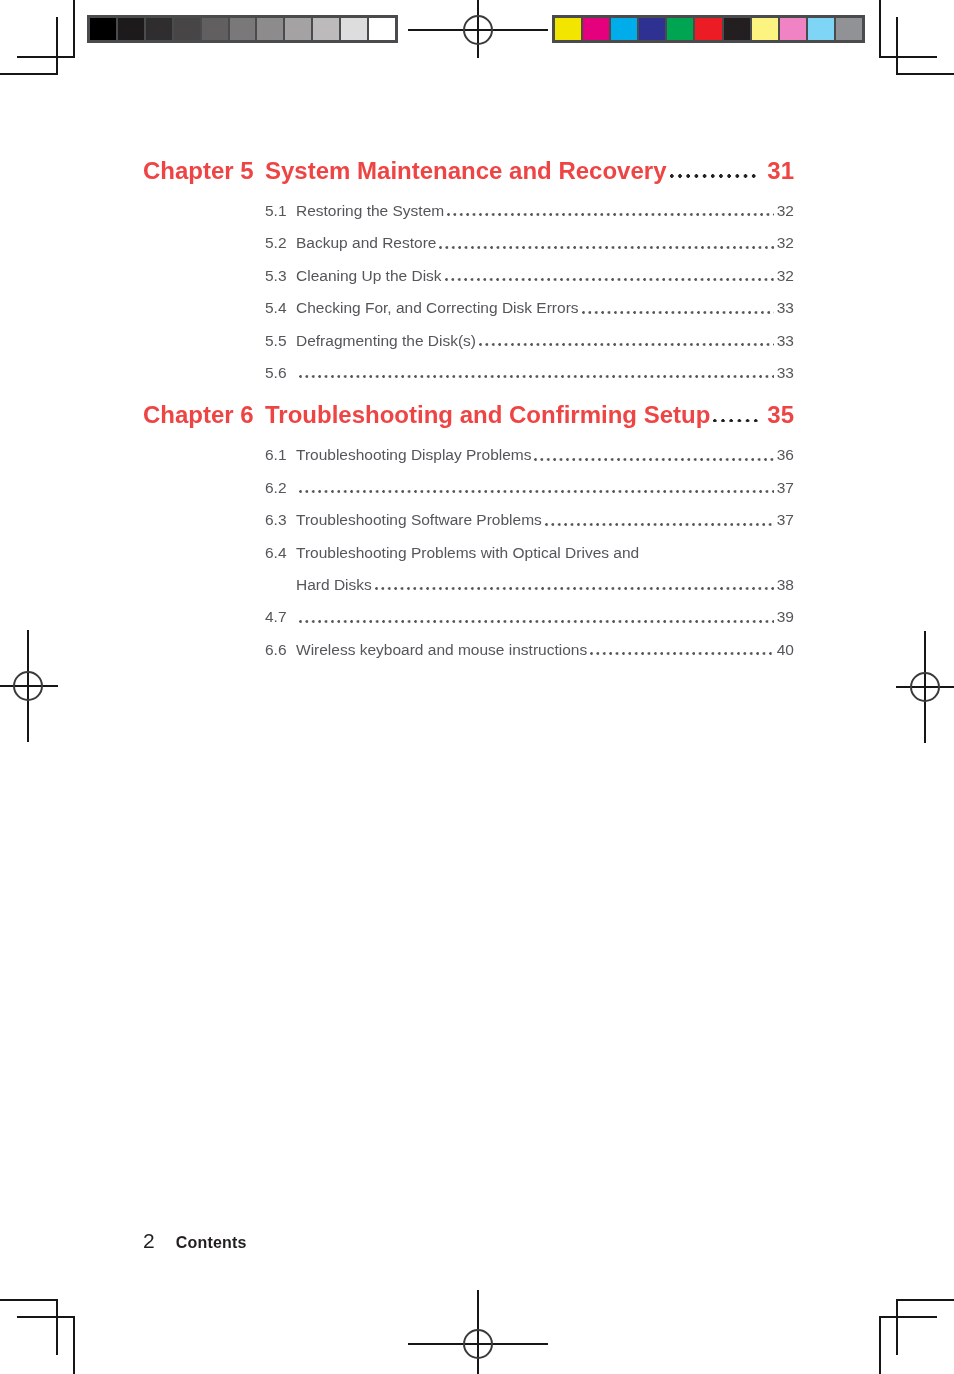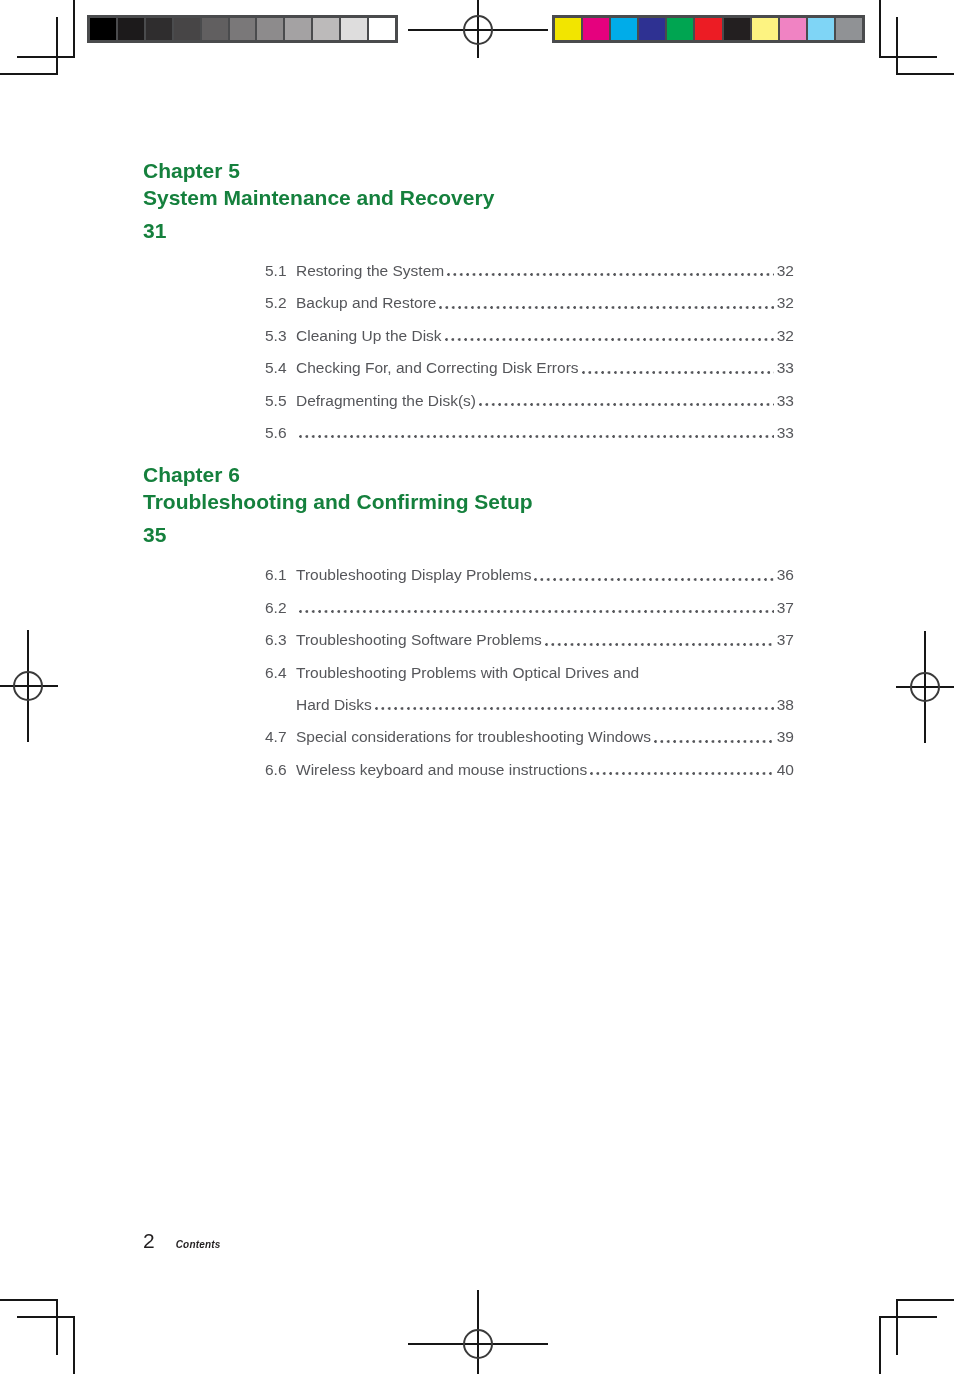--- a/index.html
+++ b/index.html
@@ -26,22 +26,22 @@
   }
   .calib-bar .swatch { flex:1; height:100%; }
   #grayscale-bar { left:87px;  width:311px; }
   #color-bar     { left:552px; width:313px; }
 
   
   .toc { position:absolute; left:143px; top:157px; width:651px; }
 
   .chapter-heading {
     display:flex; align-items:baseline;
-    font-weight:bold; font-size:21px; line-height:27px;
-    color:#15803d; white-space:nowrap;flex-direction:column;
+    font-weight:bold; font-size:24px; line-height:27px;
+    color:#ef4444; white-space:nowrap;
   }
   .chapter + .chapter .chapter-heading { margin-top:12px; }
   .chapter-heading .ch-label { width:122px; flex:none; }
   .chapter-heading .ch-title { flex:none; }
   .chapter .items { margin-top:11px; }
 
   .leader {
     flex:1; align-self:flex-end;
     background-repeat:repeat-x; background-position:left bottom;
   }
@@ -64,21 +64,21 @@
   }
   .toc-item .num { width:31px; flex:none; }
   .toc-item.cont { margin-left:153px;align-items:center; }
 
   
   .footer {
     position:absolute; left:143px; top:1229px;
     display:flex; align-items:baseline; color:#221f20;
   }
   .footer .footer-num { font-size:21px; }
-  .footer .footer-label { font-size:10px; font-weight:bold; margin-left:21px; letter-spacing:.2px;font-style:italic; }
+  .footer .footer-label { font-size:16px; font-weight:bold; margin-left:21px; letter-spacing:.2px; }
 </style>
 </head>
 <body>
 
 <div>
   <div class="mark" style="left:73px;top:0;width:2px;height:58px;"></div>
   <div class="mark" style="left:17px;top:56px;width:58px;height:2px;"></div>
   <div class="mark" style="left:56px;top:17px;width:2px;height:58px;"></div>
   <div class="mark" style="left:0;top:73px;width:58px;height:2px;"></div>
 </div>
@@ -226,21 +226,20 @@
         <span class="num">6.4</span>
         <span class="title">Troubleshooting Problems with Optical Drives and</span>
       </div>
       <div class="toc-item cont">
         <span class="title">Hard Disks</span>
         <span class="leader leader-item"></span>
         <span class="pagenum">38</span>
       </div>
       <div class="toc-item">
         <span class="num">4.7</span>
-        <span class="title">Special considerations for troubleshooting Windows</span>
         <span class="leader leader-item"></span>
         <span class="pagenum">39</span>
       </div>
       <div class="toc-item">
         <span class="num">6.6</span>
         <span class="title">Wireless keyboard and mouse instructions</span>
         <span class="leader leader-item"></span>
         <span class="pagenum">40</span>
       </div>
     </div>

